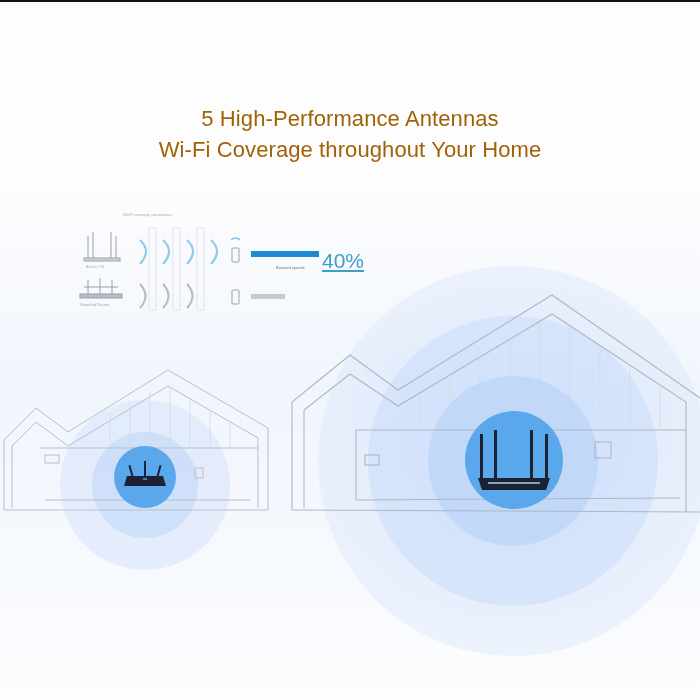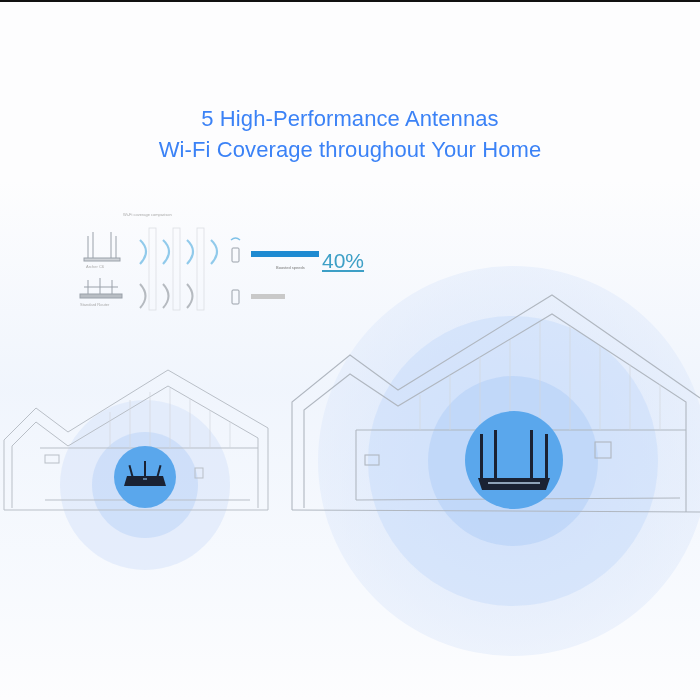--- a/index.html
+++ b/index.html
@@ -1,20 +1,20 @@
 <!DOCTYPE html>
 <html><head>
 <meta charset="utf-8">
 <style>
   html, body { margin:0; padding:0; }
   body { width:700px; height:700px; overflow:hidden; background:#fdfdfe; position:relative; font-family:"Liberation Sans", sans-serif; }
   .topline { position:absolute; left:0; top:0; width:700px; height:2px; background:#111; }
   .bg-glow { position:absolute; left:0; top:180px; width:700px; height:520px;
     background: linear-gradient(180deg, rgba(235,242,252,0) 0%, rgba(232,240,252,0.6) 40%, rgba(244,248,254,0.6) 80%, rgba(253,253,254,0) 100%); }
-  .title { position:absolute; left:0; width:700px; text-align:center; color:#3b82f6; font-size:22px; letter-spacing:0.1px; }
+  .title { position:absolute; left:0; width:700px; text-align:center; color:#a16207; font-size:22px; letter-spacing:0.1px; }
   .t1 { top:106px; }
   .t2 { top:137px; }
   .ring { position:absolute; border-radius:50%; }
   svg { position:absolute; left:0; top:0; }
   .pct { position:absolute; left:322px; top:249px; font-size:21px; color:#3d9fc6;text-decoration:underline; }
   .speed-label { position:absolute; left:276px; top:265px; font-size:4px; color:#777; }
   .tiny { position:absolute; font-size:4px; color:#aaa; }
 </style>
 </head>
 <body>

